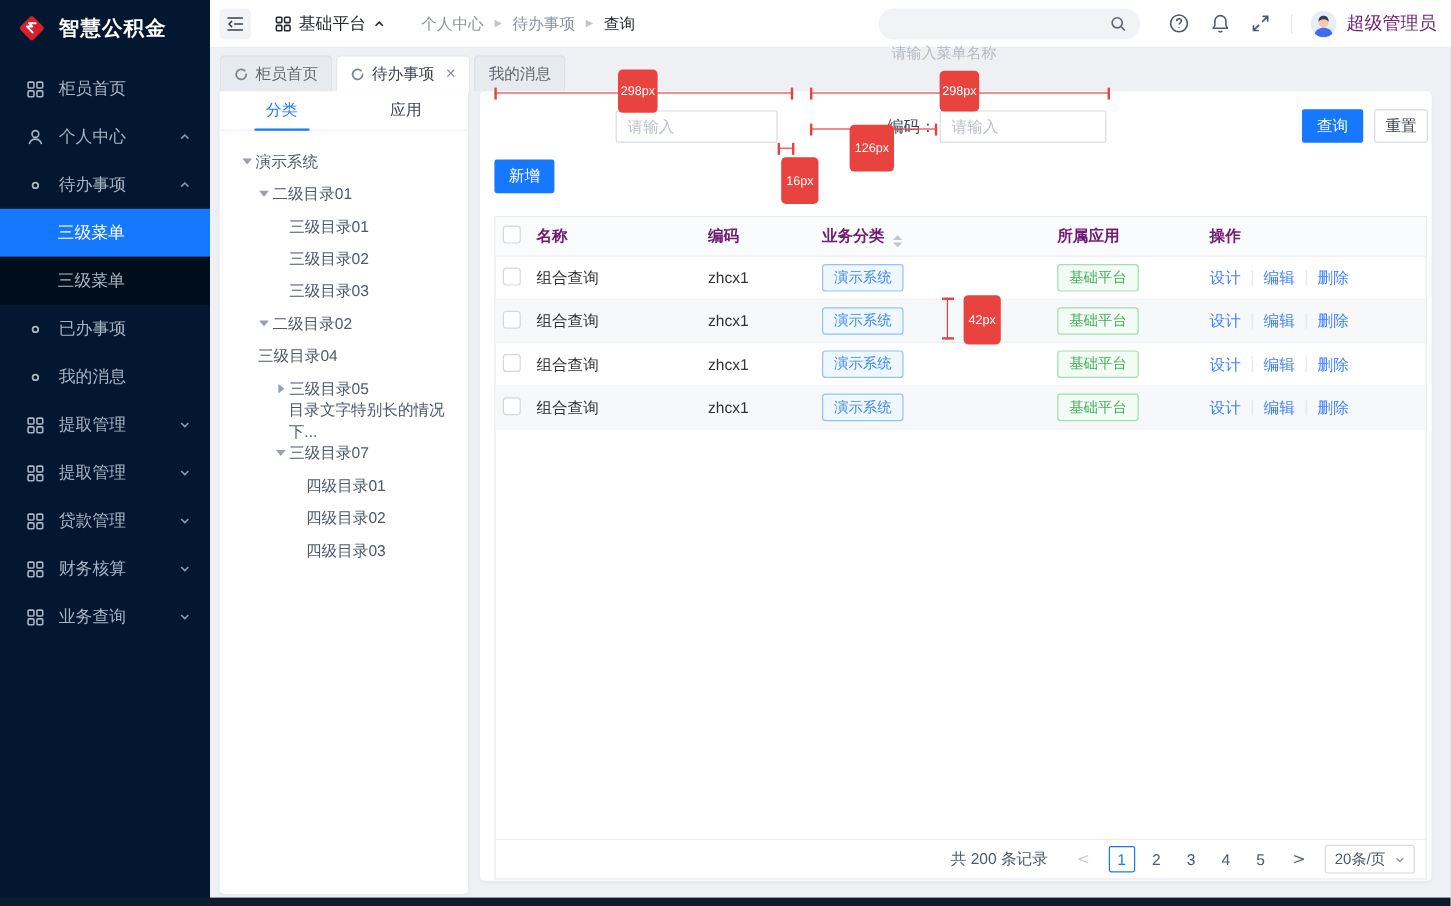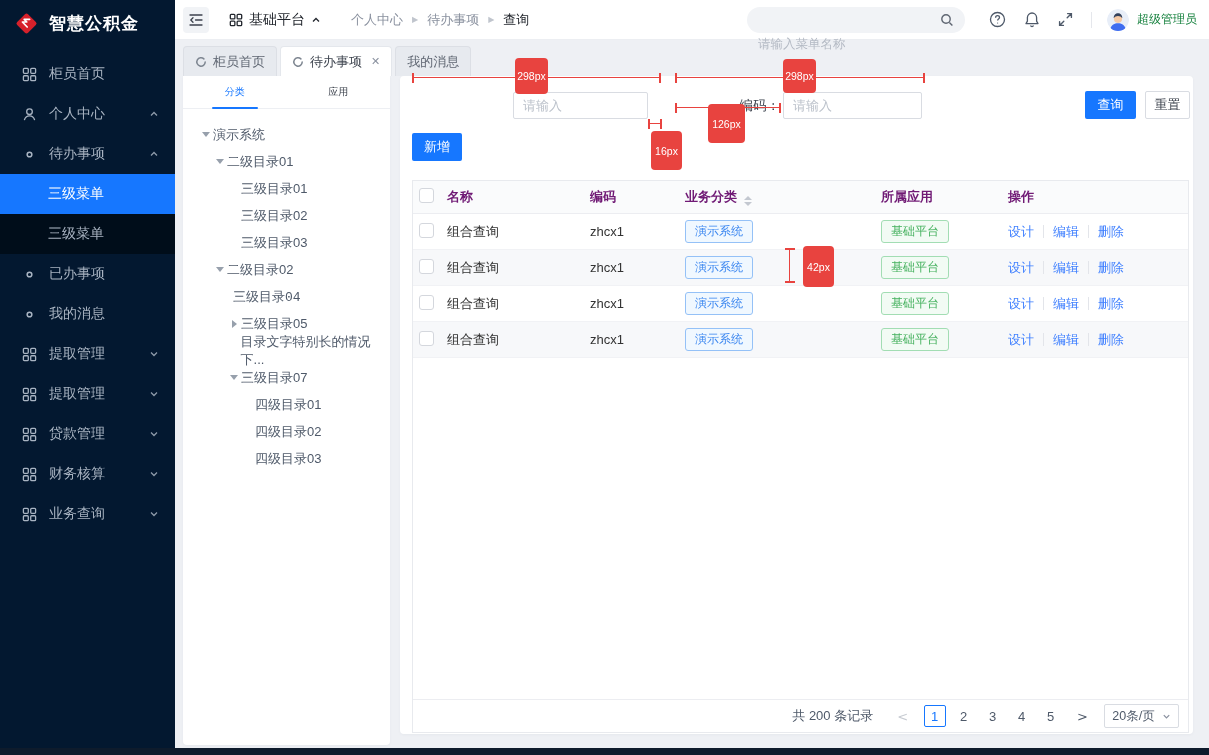--- a/index.html
+++ b/index.html
@@ -31,37 +31,37 @@
   .crumbs .last { color:#23272e; }
   .hspacer { flex:1; }
   .search-pill { width:218px; height:26px; background:#f1f3f6; border-radius:13px; display:flex;
                  align-items:center; padding:0 11px; margin-right:24px; }
   .search-pill input { flex:1; border:none; background:transparent; outline:none; font-size:12.5px;
                        color:#333; font-family:inherit;margin-top:48px; }
   .search-pill input::placeholder { color:#b4bac4; }
   .hicon { display:inline-flex; margin-left:18px; cursor:pointer; }
   .hdivider { width:1px; height:16px; background:#e5e7ec; margin:0 15px 0 18px; }
   .avatar { width:22px; height:22px; border-radius:50%; overflow:hidden; margin-right:8px; }
-  .username { color:#15803d; font-size:12px; }
+  .username { color:#701a75; font-size:15px; }
 
   
   .tabstrip { position:absolute; left:175px; top:40px; right:0; height:36px; display:flex;
               align-items:flex-end; padding-left:8px; gap:3px; z-index:3; }
   .tab { height:30px; display:flex; align-items:center; gap:6px; padding:0 11px;
          background:#e7eaef; border:1px solid #dcdfe5; border-bottom:none;
          border-radius:4px 4px 0 0; color:#5f6672; font-size:13px; cursor:pointer; }
   .tab.active { background:#fff; color:#3c424d; border-color:#e4e7ec; }
   .tab .ticon { display:inline-flex; color:#7d8590; }
   .tab .tclose { font-size:11px; color:#8a919f; margin-left:3px; font-style:normal; }
 
   
   .tree-card { position:absolute; left:183px; top:76px; width:207px; height:669px; background:#fff;
                border-radius:0 0 4px 4px; z-index:2; box-shadow:0 1px 3px rgba(20,40,80,.04); }
   .panel-tabs { height:33px; display:flex; border-bottom:1px solid #edeff3; }
-  .panel-tab { flex:1; display:flex; align-items:center; justify-content:center; font-size:10px;
+  .panel-tab { flex:1; display:flex; align-items:center; justify-content:center; font-size:13px;
                color:#3c424d; position:relative; cursor:pointer; }
   .panel-tab.active { color:#1677ff; }
   .panel-tab.active::after { content:""; position:absolute; left:50%; transform:translateX(-50%);
                bottom:-1px; width:46px; height:2px; background:#1677ff; border-radius:1px; }
   .tree { padding-top:12px; }
   .t-item { height:27px; display:flex; align-items:center; font-size:13px; color:#4e5969; cursor:pointer; }
   .t-caret { width:14px; display:inline-flex; justify-content:center; }
   .car-open { width:0; height:0; border-left:4.5px solid transparent; border-right:4.5px solid transparent;
               border-top:5.5px solid #97a0ac; }
   .car-closed { width:0; height:0; border-top:4.5px solid transparent; border-bottom:4.5px solid transparent;
@@ -405,21 +405,21 @@
         <div class="t-item" style="padding-left: 44px;">
           <span class="t-caret"></span>
           <span>三级目录03</span>
         </div>
         <div class="t-item" style="padding-left: 30px;">
           <span class="t-caret">
             <i class="car-open"></i>
           </span>
           <span>二级目录02</span>
         </div>
-        <div class="t-item" style="padding-left: 36px; font-family: Liberation Mono, monospace;">
+        <div class="t-item" style="padding-left: 18px;">
           <span class="t-caret"></span>
           <span>三级目录04</span>
         </div>
         <div class="t-item" style="padding-left: 44px;">
           <span class="t-caret">
             <i class="car-closed"></i>
           </span>
           <span>三级目录05</span>
         </div>
         <div class="t-item" style="padding-left: 44px;">

